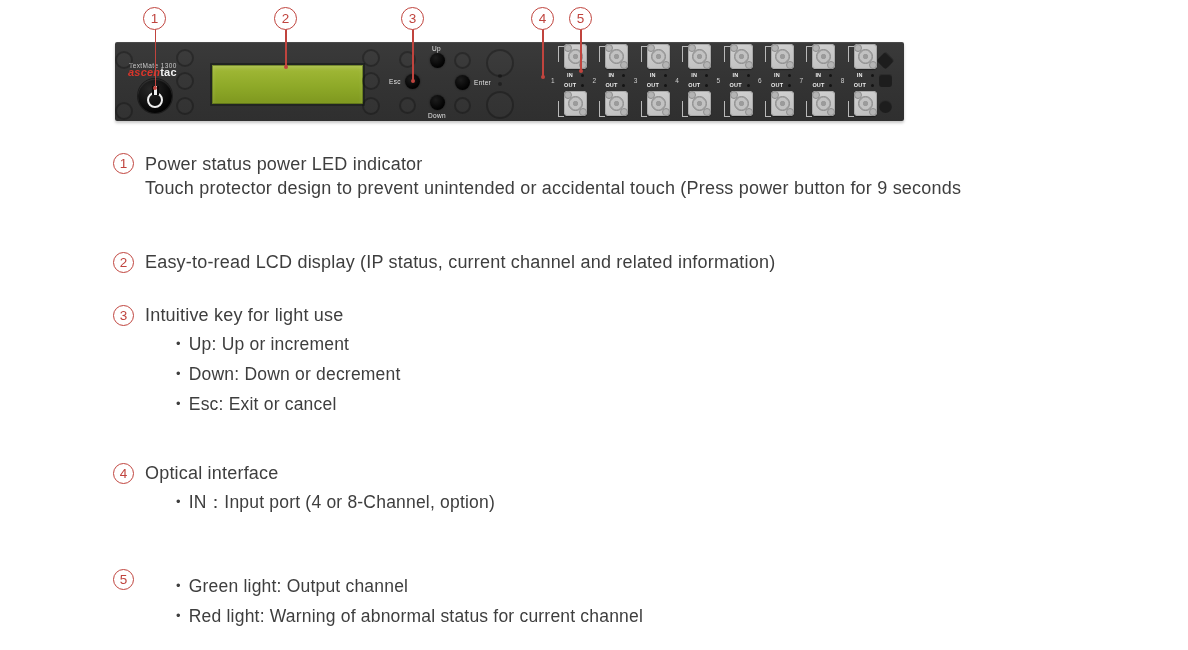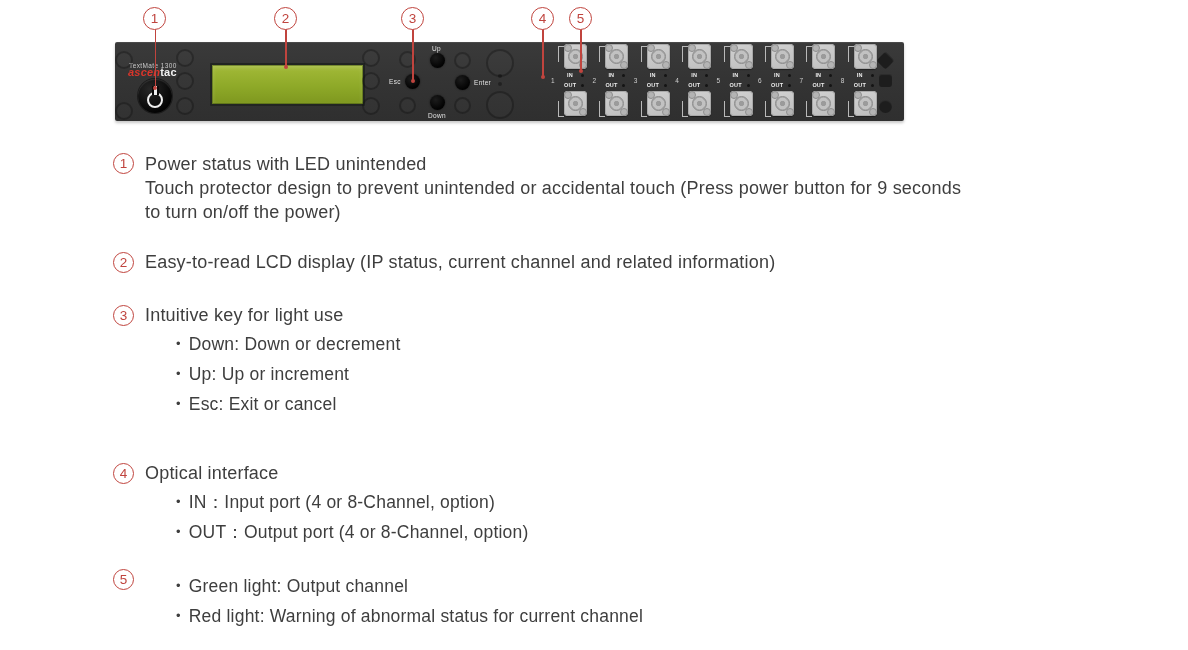--- a/index.html
+++ b/index.html
@@ -294,52 +294,50 @@
 
 <div class="callout" style="left:143px;">1</div>
 <div class="callout" style="left:274px;">2</div>
 <div class="callout" style="left:401px;">3</div>
 <div class="callout" style="left:531px;">4</div>
 <div class="callout" style="left:569px;">5</div>
 
 <div class="section s1" style="top:152px;">
   <span class="badge">1</span>
   <div class="sec-body">
-    <div class="sec-title">Power status with LED unintended</div>
+    <div class="sec-title">Power status power LED indicator</div>
     <div class="sec-line">Touch protector design to prevent unintended or accidental touch (Press power button for 9 seconds</div>
-    <div class="sec-line">to turn on/off the power)</div>
   </div>
 </div>
 
 <div class="section" style="top:251px;">
   <span class="badge">2</span>
   <div class="sec-body">
     <div class="sec-title">Easy-to-read LCD display (IP status, current channel and related information)</div>
   </div>
 </div>
 
 <div class="section" style="top:304px;">
   <span class="badge">3</span>
   <div class="sec-body">
     <div class="sec-title">Intuitive key for light use</div>
     <div class="bullets">
+      <div class="bullet">Up: Up or increment</div>
       <div class="bullet">Down: Down or decrement</div>
-      <div class="bullet">Up: Up or increment</div>
       <div class="bullet">Esc: Exit or cancel</div>
     </div>
   </div>
 </div>
 
 <div class="section" style="top:462px;">
   <span class="badge">4</span>
   <div class="sec-body">
     <div class="sec-title">Optical interface</div>
     <div class="bullets">
       <div class="bullet">IN：Input port (4 or 8-Channel, option)</div>
-      <div class="bullet">OUT：Output port (4 or 8-Channel, option)</div>
     </div>
   </div>
 </div>
 
 <div class="section" style="top:568px;">
   <span class="badge">5</span>
   <div class="sec-body">
     <div class="bullets">
       <div class="bullet">Green light: Output channel</div>
       <div class="bullet">Red light: Warning of abnormal status for current channel</div>

